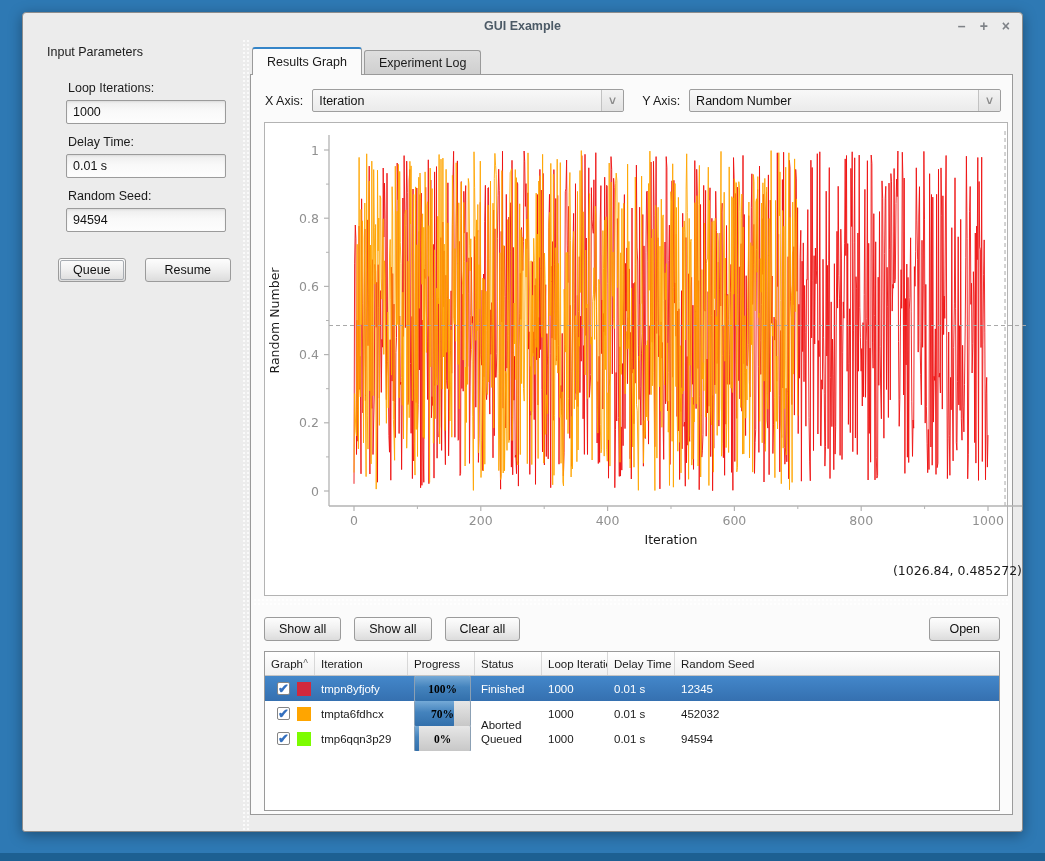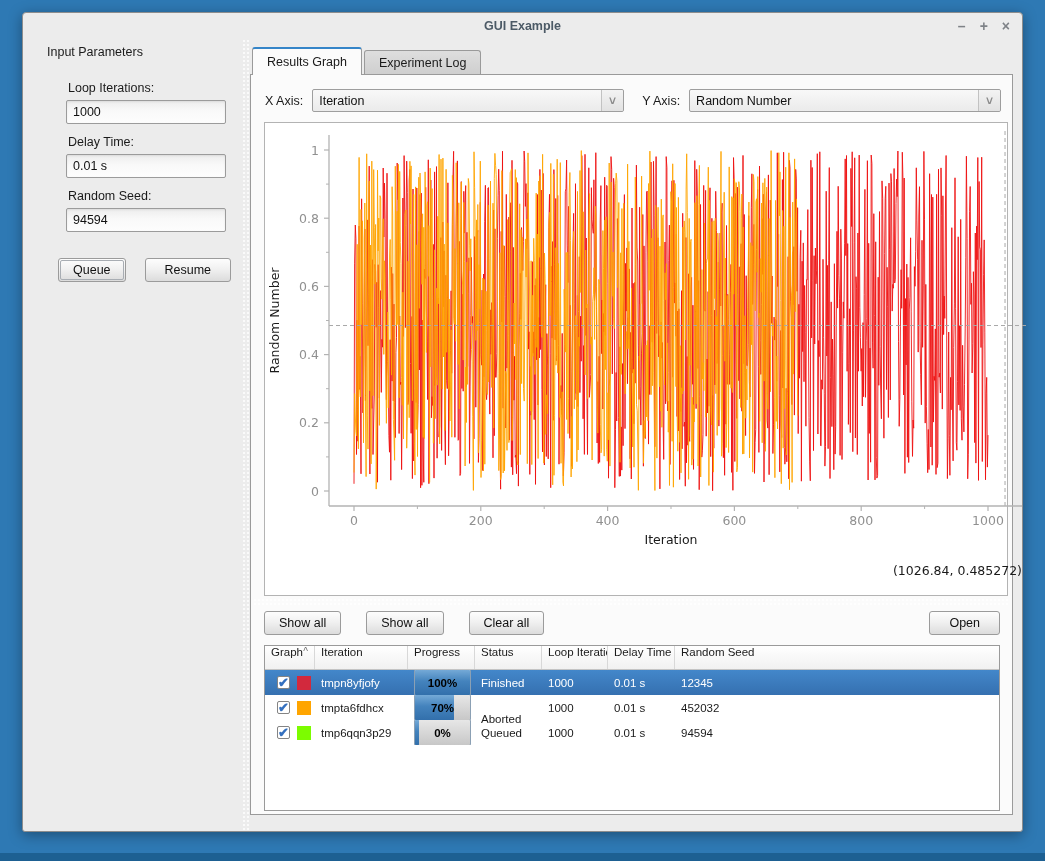--- a/index.html
+++ b/index.html
@@ -63,42 +63,42 @@
   .plotframe { margin:10px 4px 0 13px; height:474px; border:1px solid #b3b3b3; background:#ffffff; flex:0 0 auto; }
   .plotframe svg { display:block; }
 
   .hsplitter { height:9px; margin:2px 2px 0 2px; flex:0 0 auto;
                background-image:radial-gradient(circle, rgba(255,255,255,0.9) 30%, rgba(0,0,0,0) 36%);
                background-size:4px 4px; opacity:0.8; }
   .vsplitter { width:8px; flex:0 0 8px;
                background-image:radial-gradient(circle, rgba(255,255,255,0.9) 30%, rgba(0,0,0,0) 36%);
                background-size:4px 4px; opacity:0.8; }
 
-  .btnbar { display:flex; margin:4px 12px 0 13px; flex:0 0 auto; gap:25px; }
+  .btnbar { display:flex; margin:10px 12px 0 13px; flex:0 0 auto; gap:13px; }
   .btnbar .spacer { flex:1; }
 
   
   .table { margin:10px 12px 3px 13px; flex:1; border:1px solid #9a9a9a; background:#ffffff;
            display:flex; flex-direction:column; overflow:hidden; min-height:0; font-size:11.5px; }
   .trow { display:flex; flex:0 0 auto; }
   .thead { height:24px; background:linear-gradient(180deg,#ffffff,#f1f1f1); border-bottom:1px solid #c4c4c4; }
-  .th { display:flex; align-items:flex-start; padding:0 4px 0 6px; border-right:1px solid #d8d8d8; color:#1a1a1a;
+  .th { display:flex; align-items:center; padding:0 4px 0 6px; border-right:1px solid #d8d8d8; color:#1a1a1a;
         white-space:nowrap; overflow:hidden; }
   .th:last-child { border-right:none; }
   .th .sort { margin-left:auto; color:#6a6a6a; font-size:10px; padding-right:2px; }
   .tr { height:25px; align-items:center; }
   .tr.selected { background:linear-gradient(180deg,#4387ca,#3570b0); color:#ffffff; }
   .td { padding:0 4px 0 6px; white-space:nowrap; overflow:hidden; display:flex; align-items:center; height:100%; }
   .td.graph-cell { padding-left:12px; gap:7px; }
   .cb { width:13px; height:13px; border:1px solid #848484; border-radius:2px; background:#ffffff;
         display:flex; align-items:center; justify-content:center; color:#3470bf; font-size:13px;
         font-weight:bold; line-height:10px; }
   .swatch { width:14px; height:14px; display:inline-block; }
   .pbar { width:60px; height:29px; border:1px solid #8ba0b4; border-radius:3px; position:relative;
-          background:linear-gradient(180deg,#e8e8e8,#c6c6c6); overflow:hidden; }
+          background:linear-gradient(180deg,#e8e8e8,#c6c6c6); overflow:hidden;font-family:Liberation Serif, serif; }
   .pfill { position:absolute; left:0; top:0; bottom:0; border-radius:2px;
            background:linear-gradient(180deg,#79add9 0,#4483bd 45%,#316eaa 100%); }
   .plabel { position:absolute; inset:0; display:flex; align-items:center; justify-content:center;
             color:#000; font-size:11.5px; font-weight:bold; }
 </style>
 </head>
 <body>
 
 <div class="desktop">
   <div class="window">

